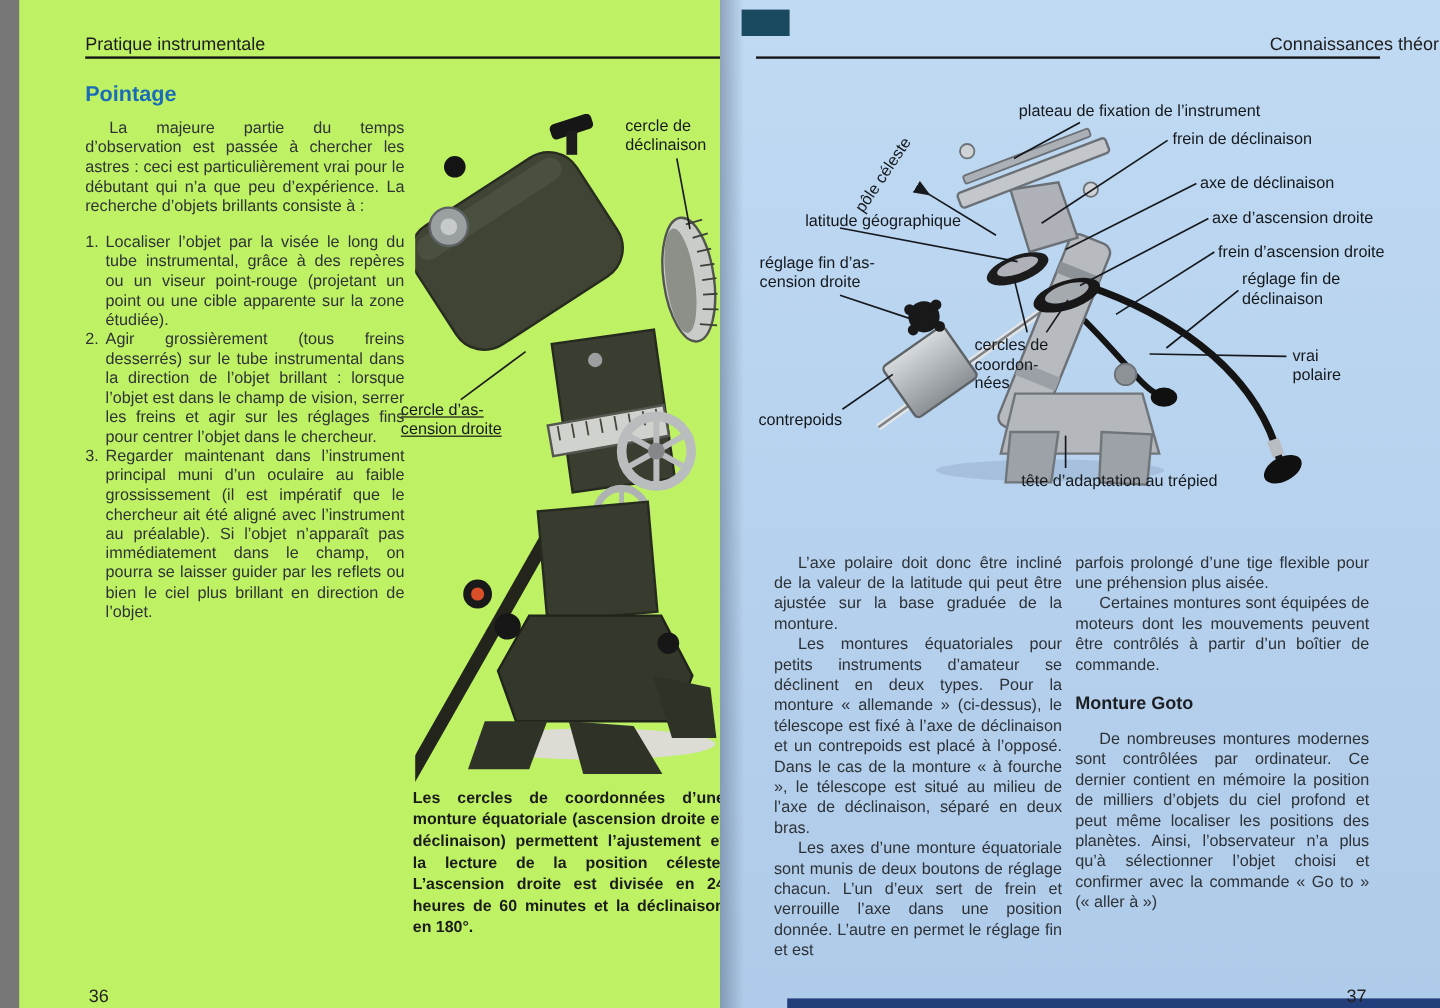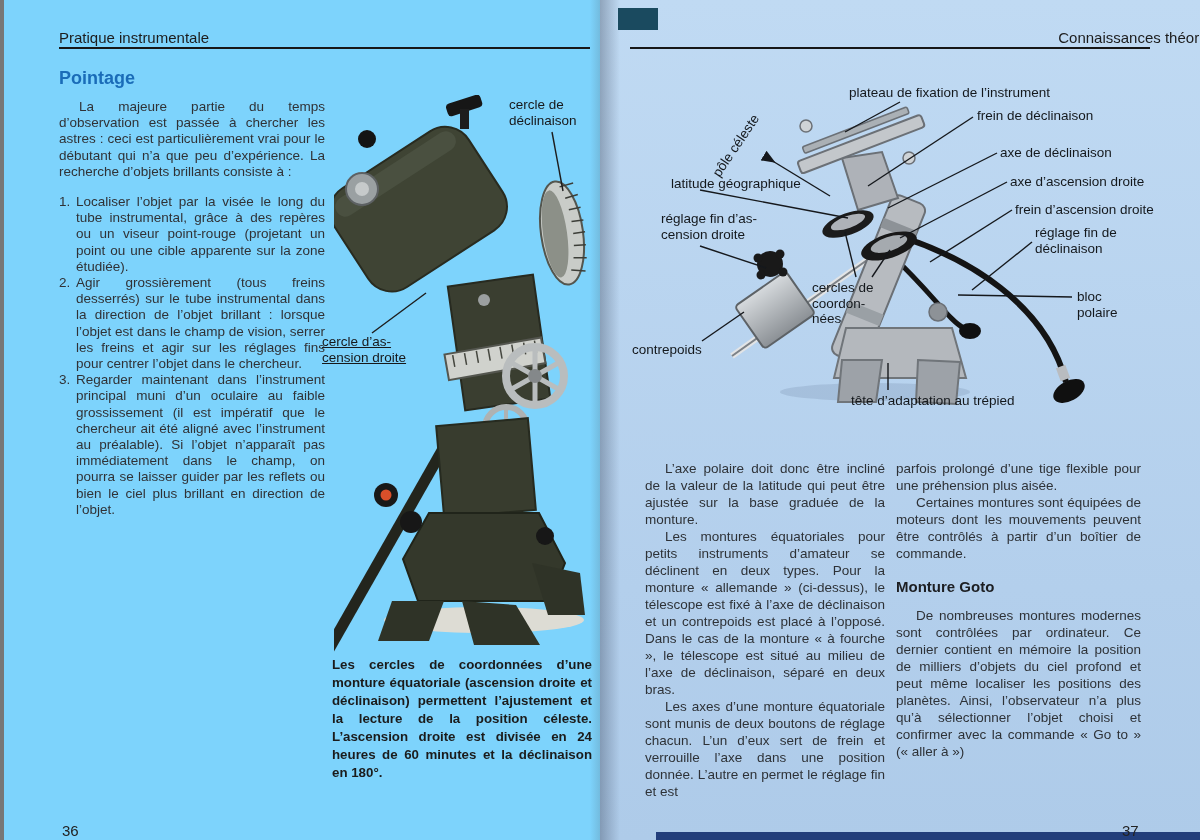--- a/index.html
+++ b/index.html
@@ -1,19 +1,19 @@
 <!DOCTYPE html>
 <html><head>
 <meta charset="utf-8">
 <style>
   html,body{margin:0;padding:0;background:#777;}
   .spread{position:relative;width:1200px;height:840px;overflow:hidden;
           font-family:"Liberation Sans",sans-serif;}
   .page{position:absolute;top:0;height:840px;}
-  .page-left{left:4px;width:600px;background:#7dd3fc;}
+  .page-left{left:16px;width:600px;background:#bef264;}
   .page-right{left:600px;width:688px;background:linear-gradient(#c0daf3,#b3cfec 70%,#aecbe9);}
   .gutter-l{position:absolute;right:0;top:0;width:14px;height:840px;
             background:linear-gradient(to right,rgba(0,0,0,0),rgba(60,60,60,.22));}
   .gutter-r{position:absolute;left:0;top:0;width:20px;height:840px;
             background:linear-gradient(to right,rgba(30,40,60,.30),rgba(30,40,60,0));}
   .edge-r{position:absolute;right:0;top:0;width:6px;height:840px;
           background:linear-gradient(to left,rgba(30,40,60,.18),rgba(0,0,0,0));}
 
   .runhead{position:absolute;font-size:15px;color:#1c1c1c;}
   .rule{position:absolute;height:2px;background:#171717;}
@@ -248,25 +248,25 @@
       </g>
     </svg>
 
     <div class="dlabel" style="left:249px;top:85px;text-align:right;">plateau de fixation de l’instrument</div>
     <div class="dlabel" style="left:377px;top:108px;">frein de déclinaison</div>
     <div class="dlabel" style="left:400px;top:145px;">axe de déclinaison</div>
     <div class="dlabel" style="left:410px;top:174px;">axe d’ascension droite</div>
     <div class="dlabel" style="left:415px;top:202px;">frein d’ascension droite</div>
     <div class="dlabel" style="left:435px;top:225px;">réglage fin de
 déclinaison</div>
-    <div class="dlabel" style="left:477px;top:289px;">bloc
+    <div class="dlabel" style="left:477px;top:289px;">vrai
 polaire</div>
     <div class="dlabel rot" style="left:100px;top:138px;">pôle céleste</div>
     <div class="dlabel" style="left:71px;top:176px;">latitude géographique</div>
-    <div class="dlabel" style="left:33px;top:211px;margin-left:28px;">réglage fin d’as-
+    <div class="dlabel" style="left:33px;top:211px;">réglage fin d’as-
 cension droite</div>
     <div class="dlabel" style="left:212px;top:280px;">cercles de
 coordon-
 nées</div>
     <div class="dlabel" style="left:32px;top:342px;">contrepoids</div>
     <div class="dlabel" style="left:251px;top:393px;">tête d’adaptation au trépied</div>
 
     <div class="rcol" style="left:296px;width:245px;">
       <p>parfois prolongé d’une tige flexible pour une préhension plus aisée.</p>
       <p class="indent">Certaines montures sont équipées de moteurs dont les mouvements peuvent être contrôlés à partir d’un boîtier de commande.</p>

